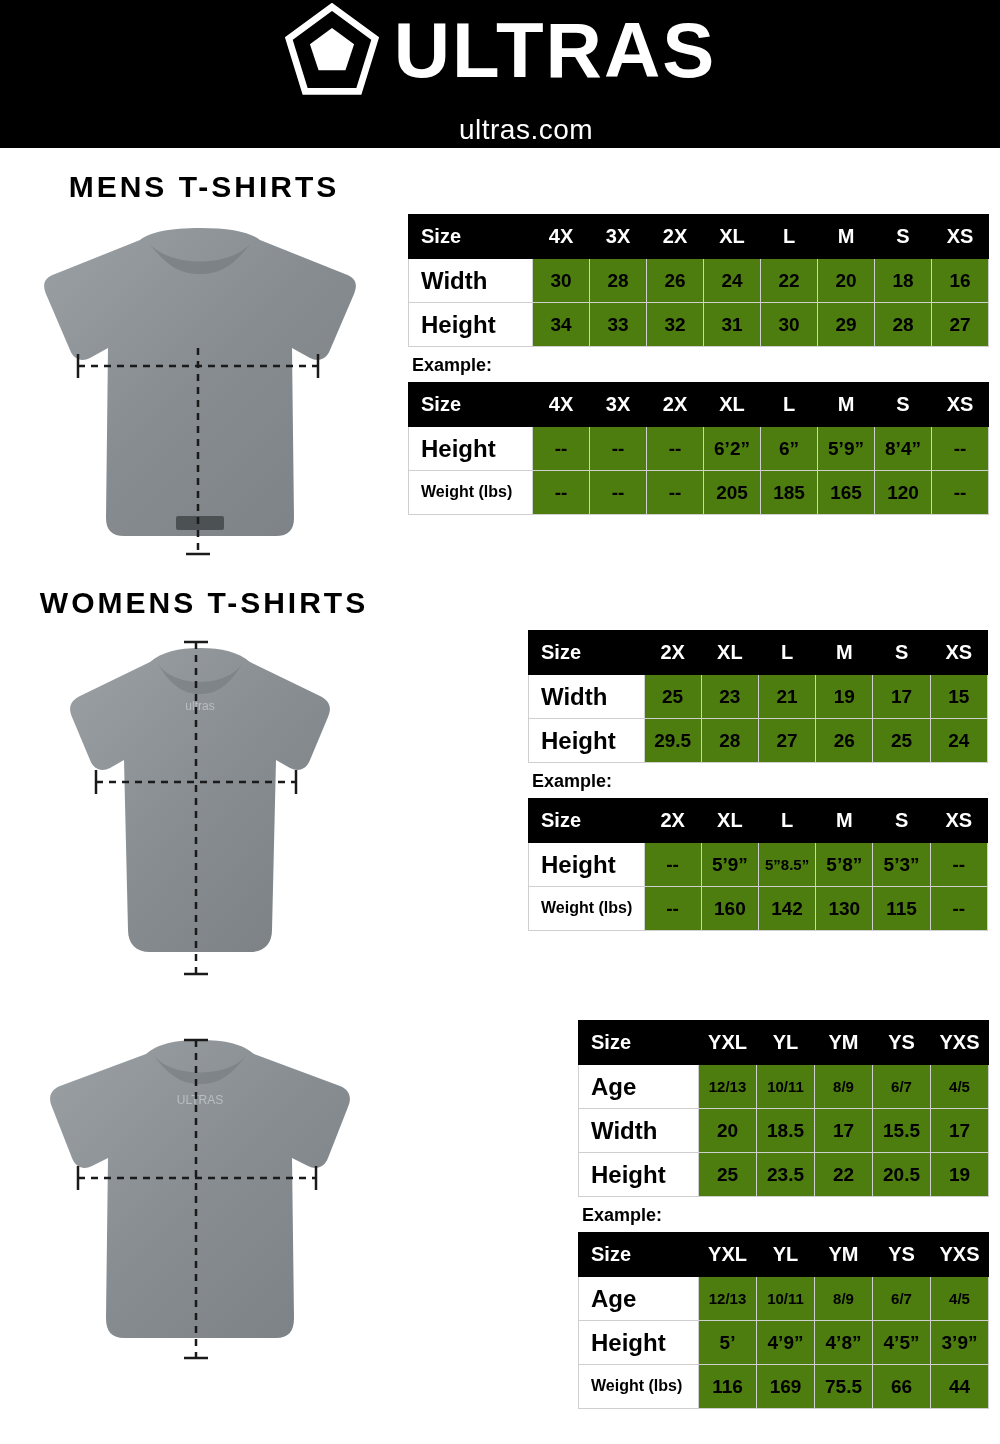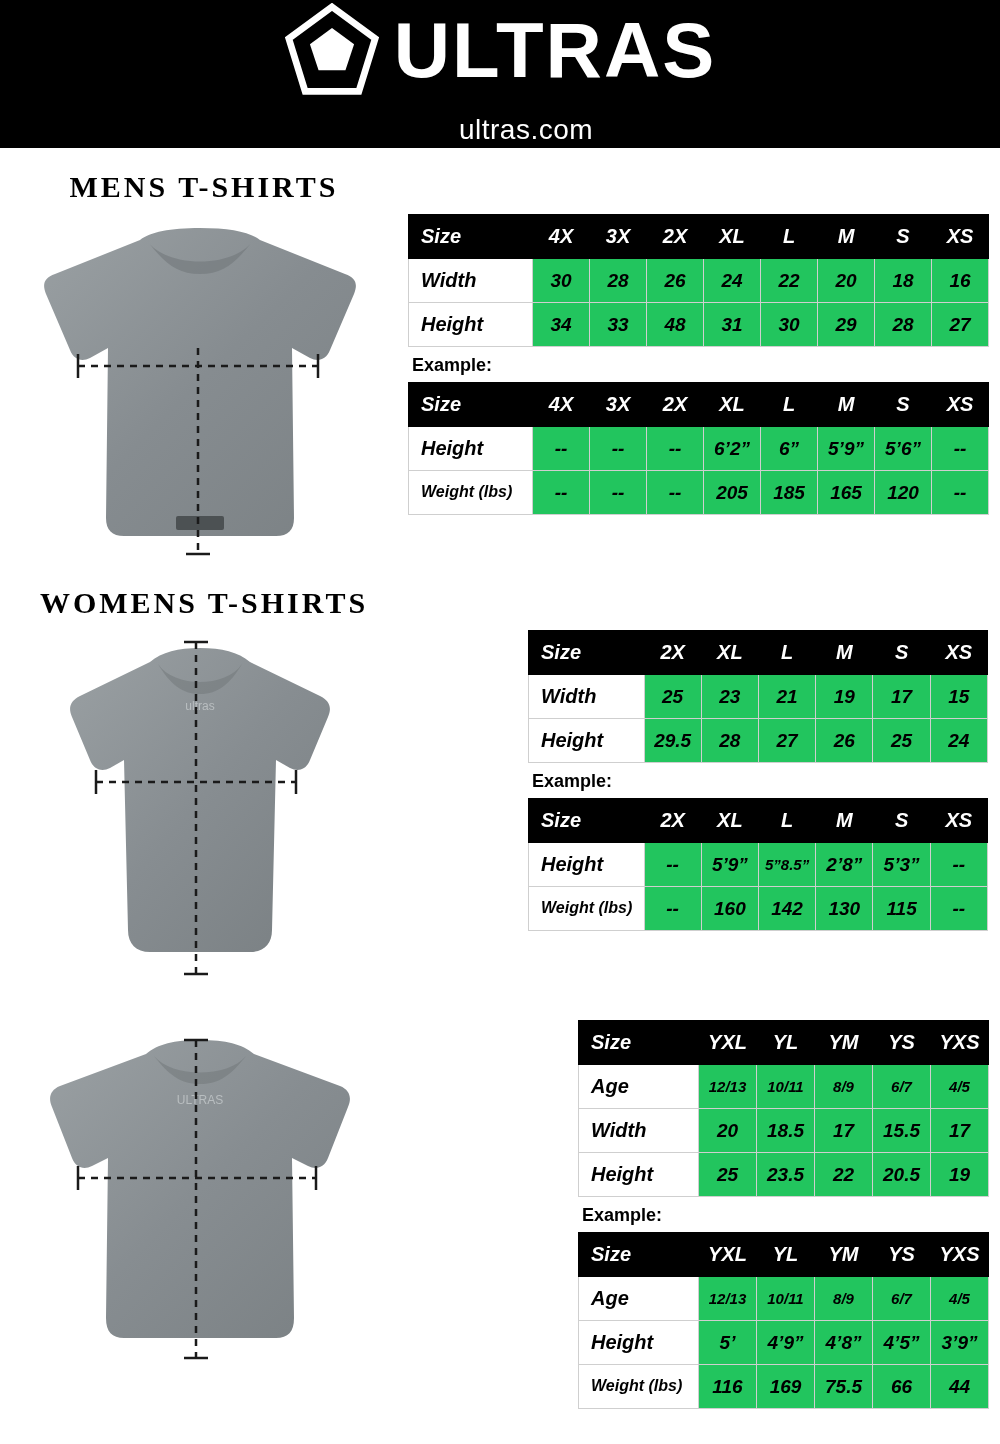--- a/index.html
+++ b/index.html
@@ -60,40 +60,39 @@
   }
   .sec-mens   { top: 152px; }
   .sec-womens { top: 568px; }
   .sec-youth  { top: 988px; }
 
   .sec-title {
     font-size: 30px;
     font-weight: bold;
     letter-spacing: 3px;
     text-align: center;
-    font-family: Liberation Serif, serif;
+    font-family: Liberation Sans, sans-serif;
     padding-left: 8px;
   }
   .mens-title   { width: 400px; margin-left: 0px; }
   .womens-title { width: 400px; margin-left: 0px; }
   .youth-title  { width: 400px; margin-left: 0px; }
 
   
   .shirt-wrap { position: relative; width: 400px; }
   .shirt-svg { display: block; }
 
   
   .tables {
     position: absolute;
   }
   table.size {
     border-collapse: collapse;
     table-layout: fixed;
-    background: #22c55e;
-    font-style: italic;
+    background: #4d7c0f;
   }
   table.size th, table.size td {
     border: 1px solid #cfcfcf;
     text-align: center;
     font-size: 19px;
     font-weight: bold;
     font-family: "Liberation Sans", sans-serif;
     height: 44px;
     padding: 0 4px;
   }
@@ -101,21 +100,21 @@
     background: #000000;
     color: #ffffff;
     border: 1px solid #000000;
     font-size: 20px;
   }
   table.size tbody th {
     text-align: left;
     padding-left: 12px;
     background: #ffffff;
     color: #000000;
-    font-size: 20px;
+    font-size: 24px;
   }
   table.size thead th.rowlabel {
     text-align: left;
     padding-left: 12px;
   }
   .example-label {
     font-size: 18px;
     font-weight: bold;
     margin: 8px 0 6px 4px;
     font-family: Liberation Sans, sans-serif;
@@ -196,21 +195,21 @@
           <td>24</td>
           <td>22</td>
           <td>20</td>
           <td>18</td>
           <td>16</td>
         </tr>
         <tr>
           <th>Height</th>
           <td>34</td>
           <td>33</td>
-          <td>48</td>
+          <td>32</td>
           <td>31</td>
           <td>30</td>
           <td>29</td>
           <td>28</td>
           <td>27</td>
         </tr>
       </tbody>
     </table>
 
     <div class="example-label">Example:</div>
@@ -231,21 +230,21 @@
       </thead>
       <tbody>
         <tr>
           <th>Height</th>
           <td>--</td>
           <td>--</td>
           <td>--</td>
           <td>6’2”</td>
           <td>6”</td>
           <td>5’9”</td>
-          <td>5’6”</td>
+          <td>8’4”</td>
           <td>--</td>
         </tr>
         <tr>
           <th class="two-line">Weight (lbs)</th>
           <td>--</td>
           <td>--</td>
           <td>--</td>
           <td>205</td>
           <td>185</td>
           <td>165</td>
@@ -339,21 +338,21 @@
           <th style="width:57px;">S</th>
           <th style="width:57px;">XS</th>
         </tr>
       </thead>
       <tbody>
         <tr>
           <th>Height</th>
           <td>--</td>
           <td>5’9”</td>
           <td class="small-cell">5”8.5”</td>
-          <td>2’8”</td>
+          <td>5’8”</td>
           <td>5’3”</td>
           <td>--</td>
         </tr>
         <tr>
           <th class="two-line">Weight (lbs)</th>
           <td>--</td>
           <td>160</td>
           <td>142</td>
           <td>130</td>
           <td>115</td>

